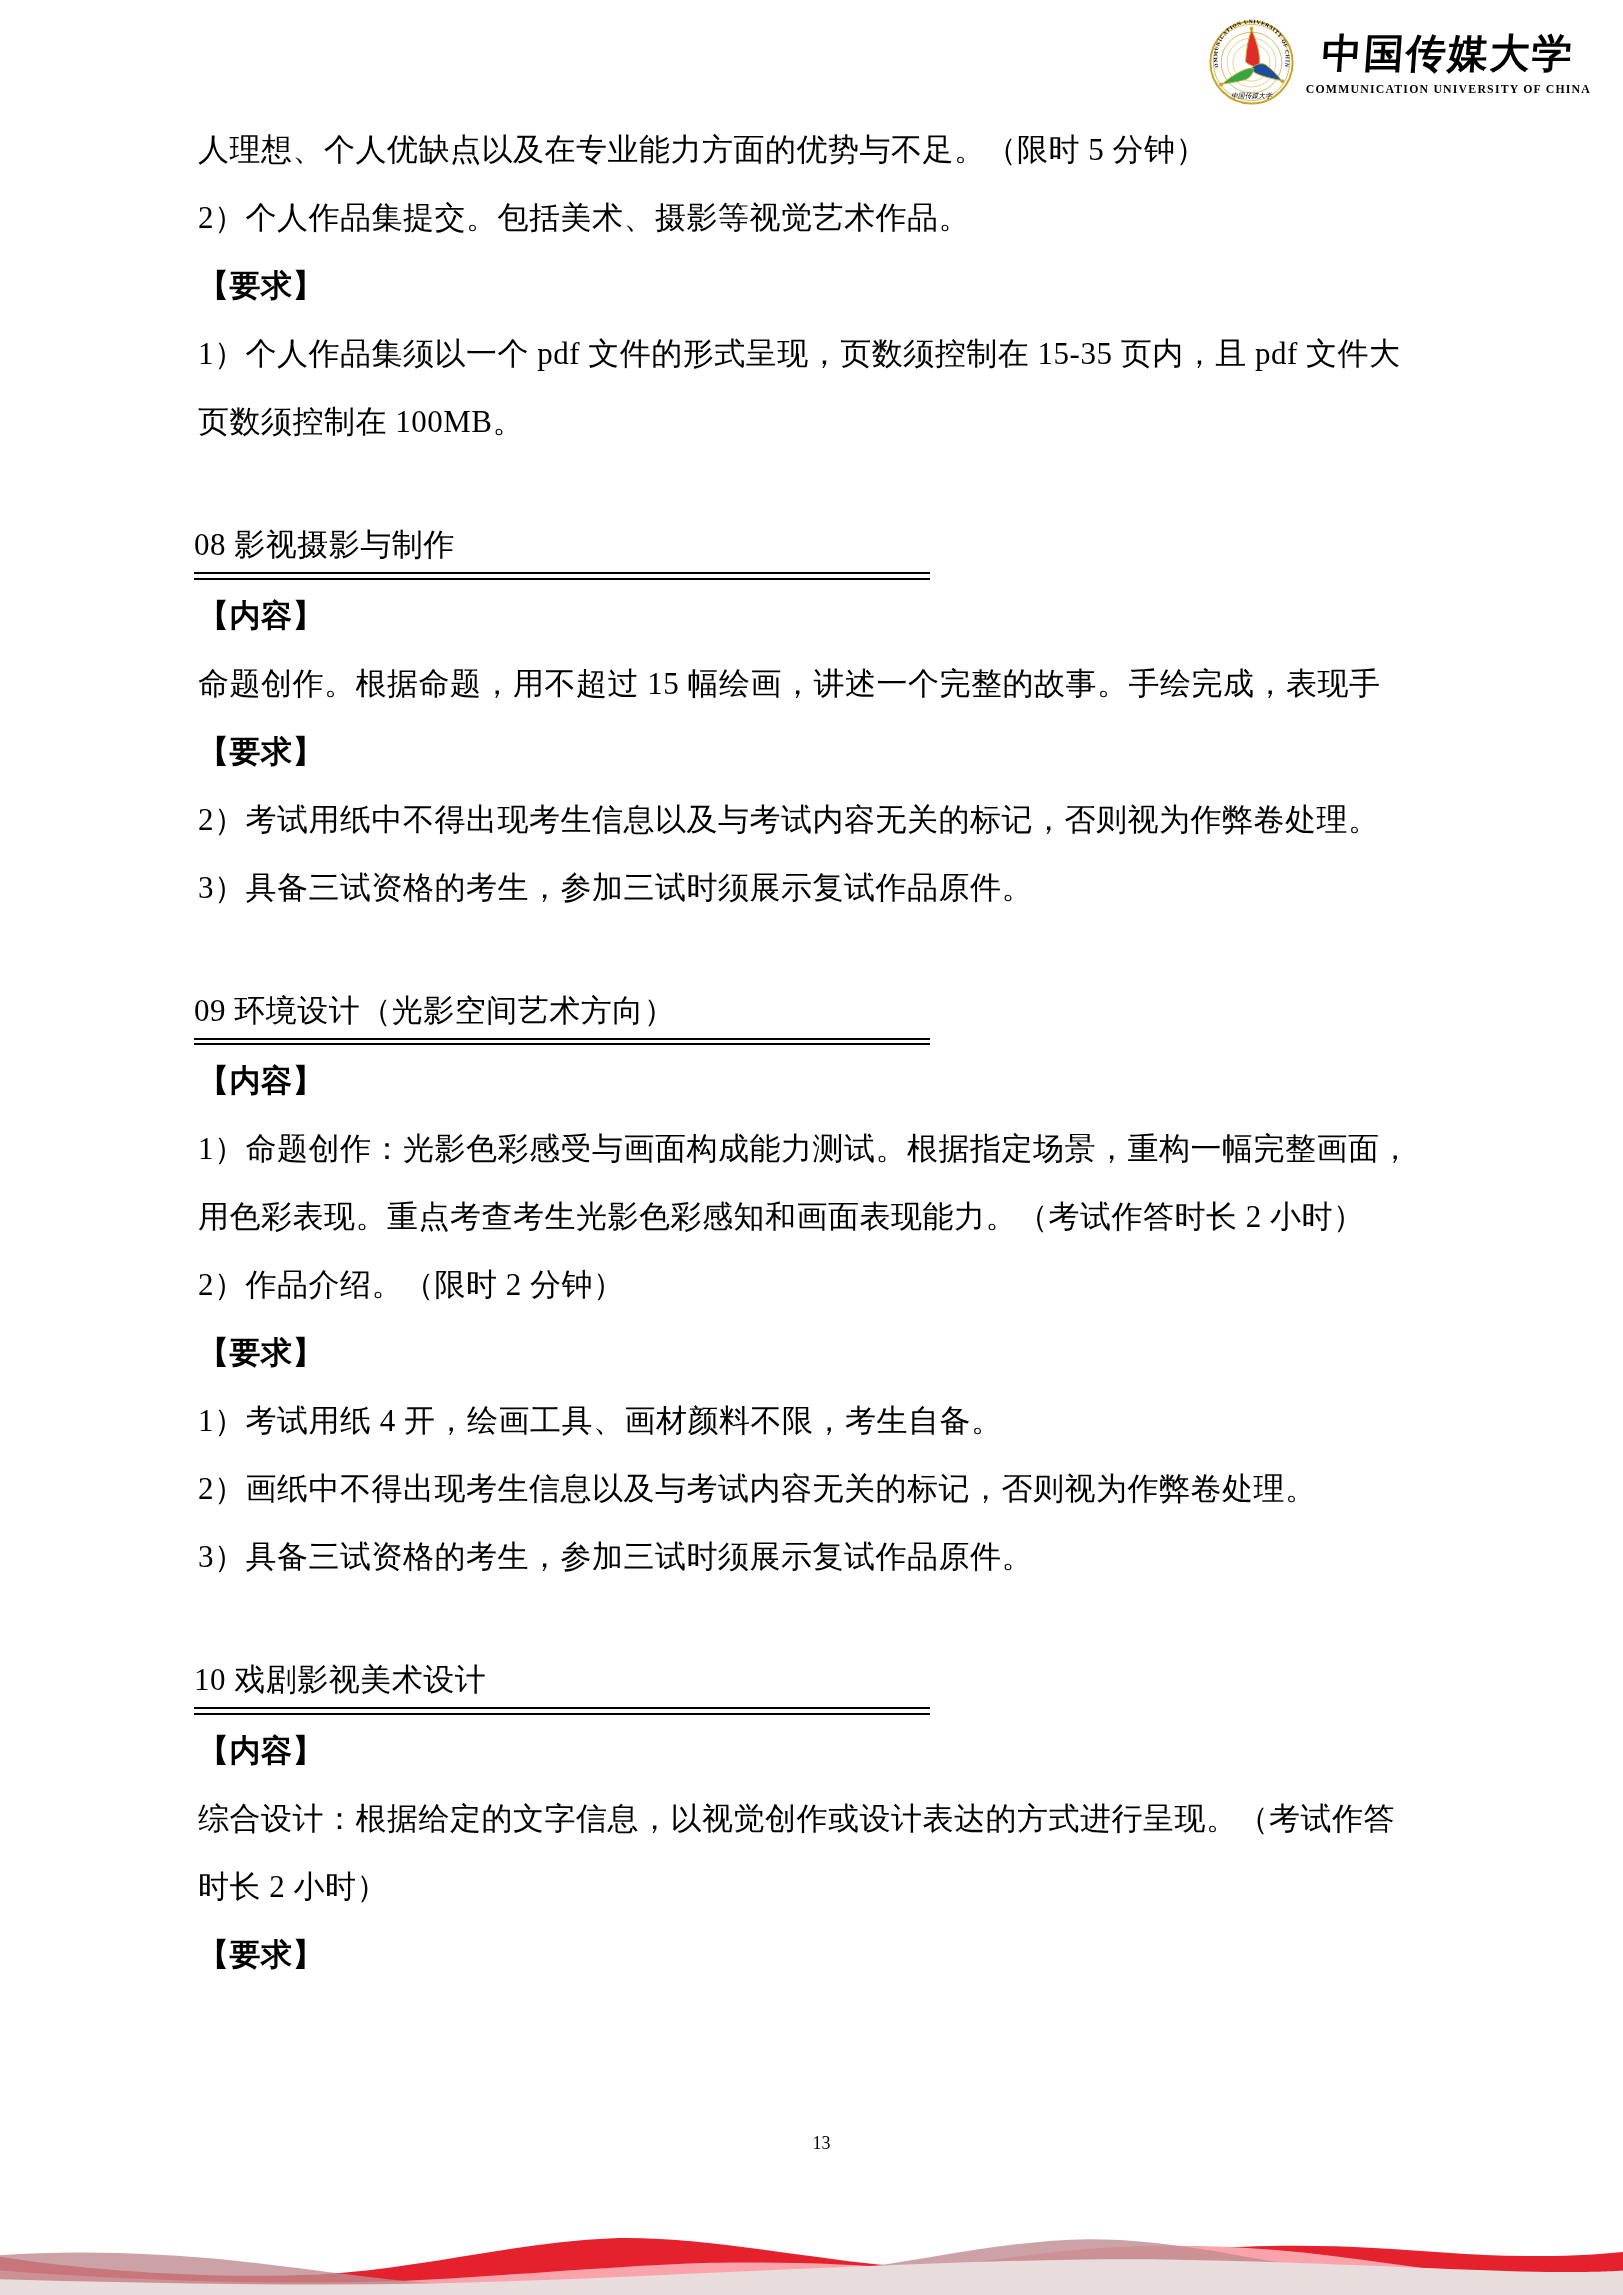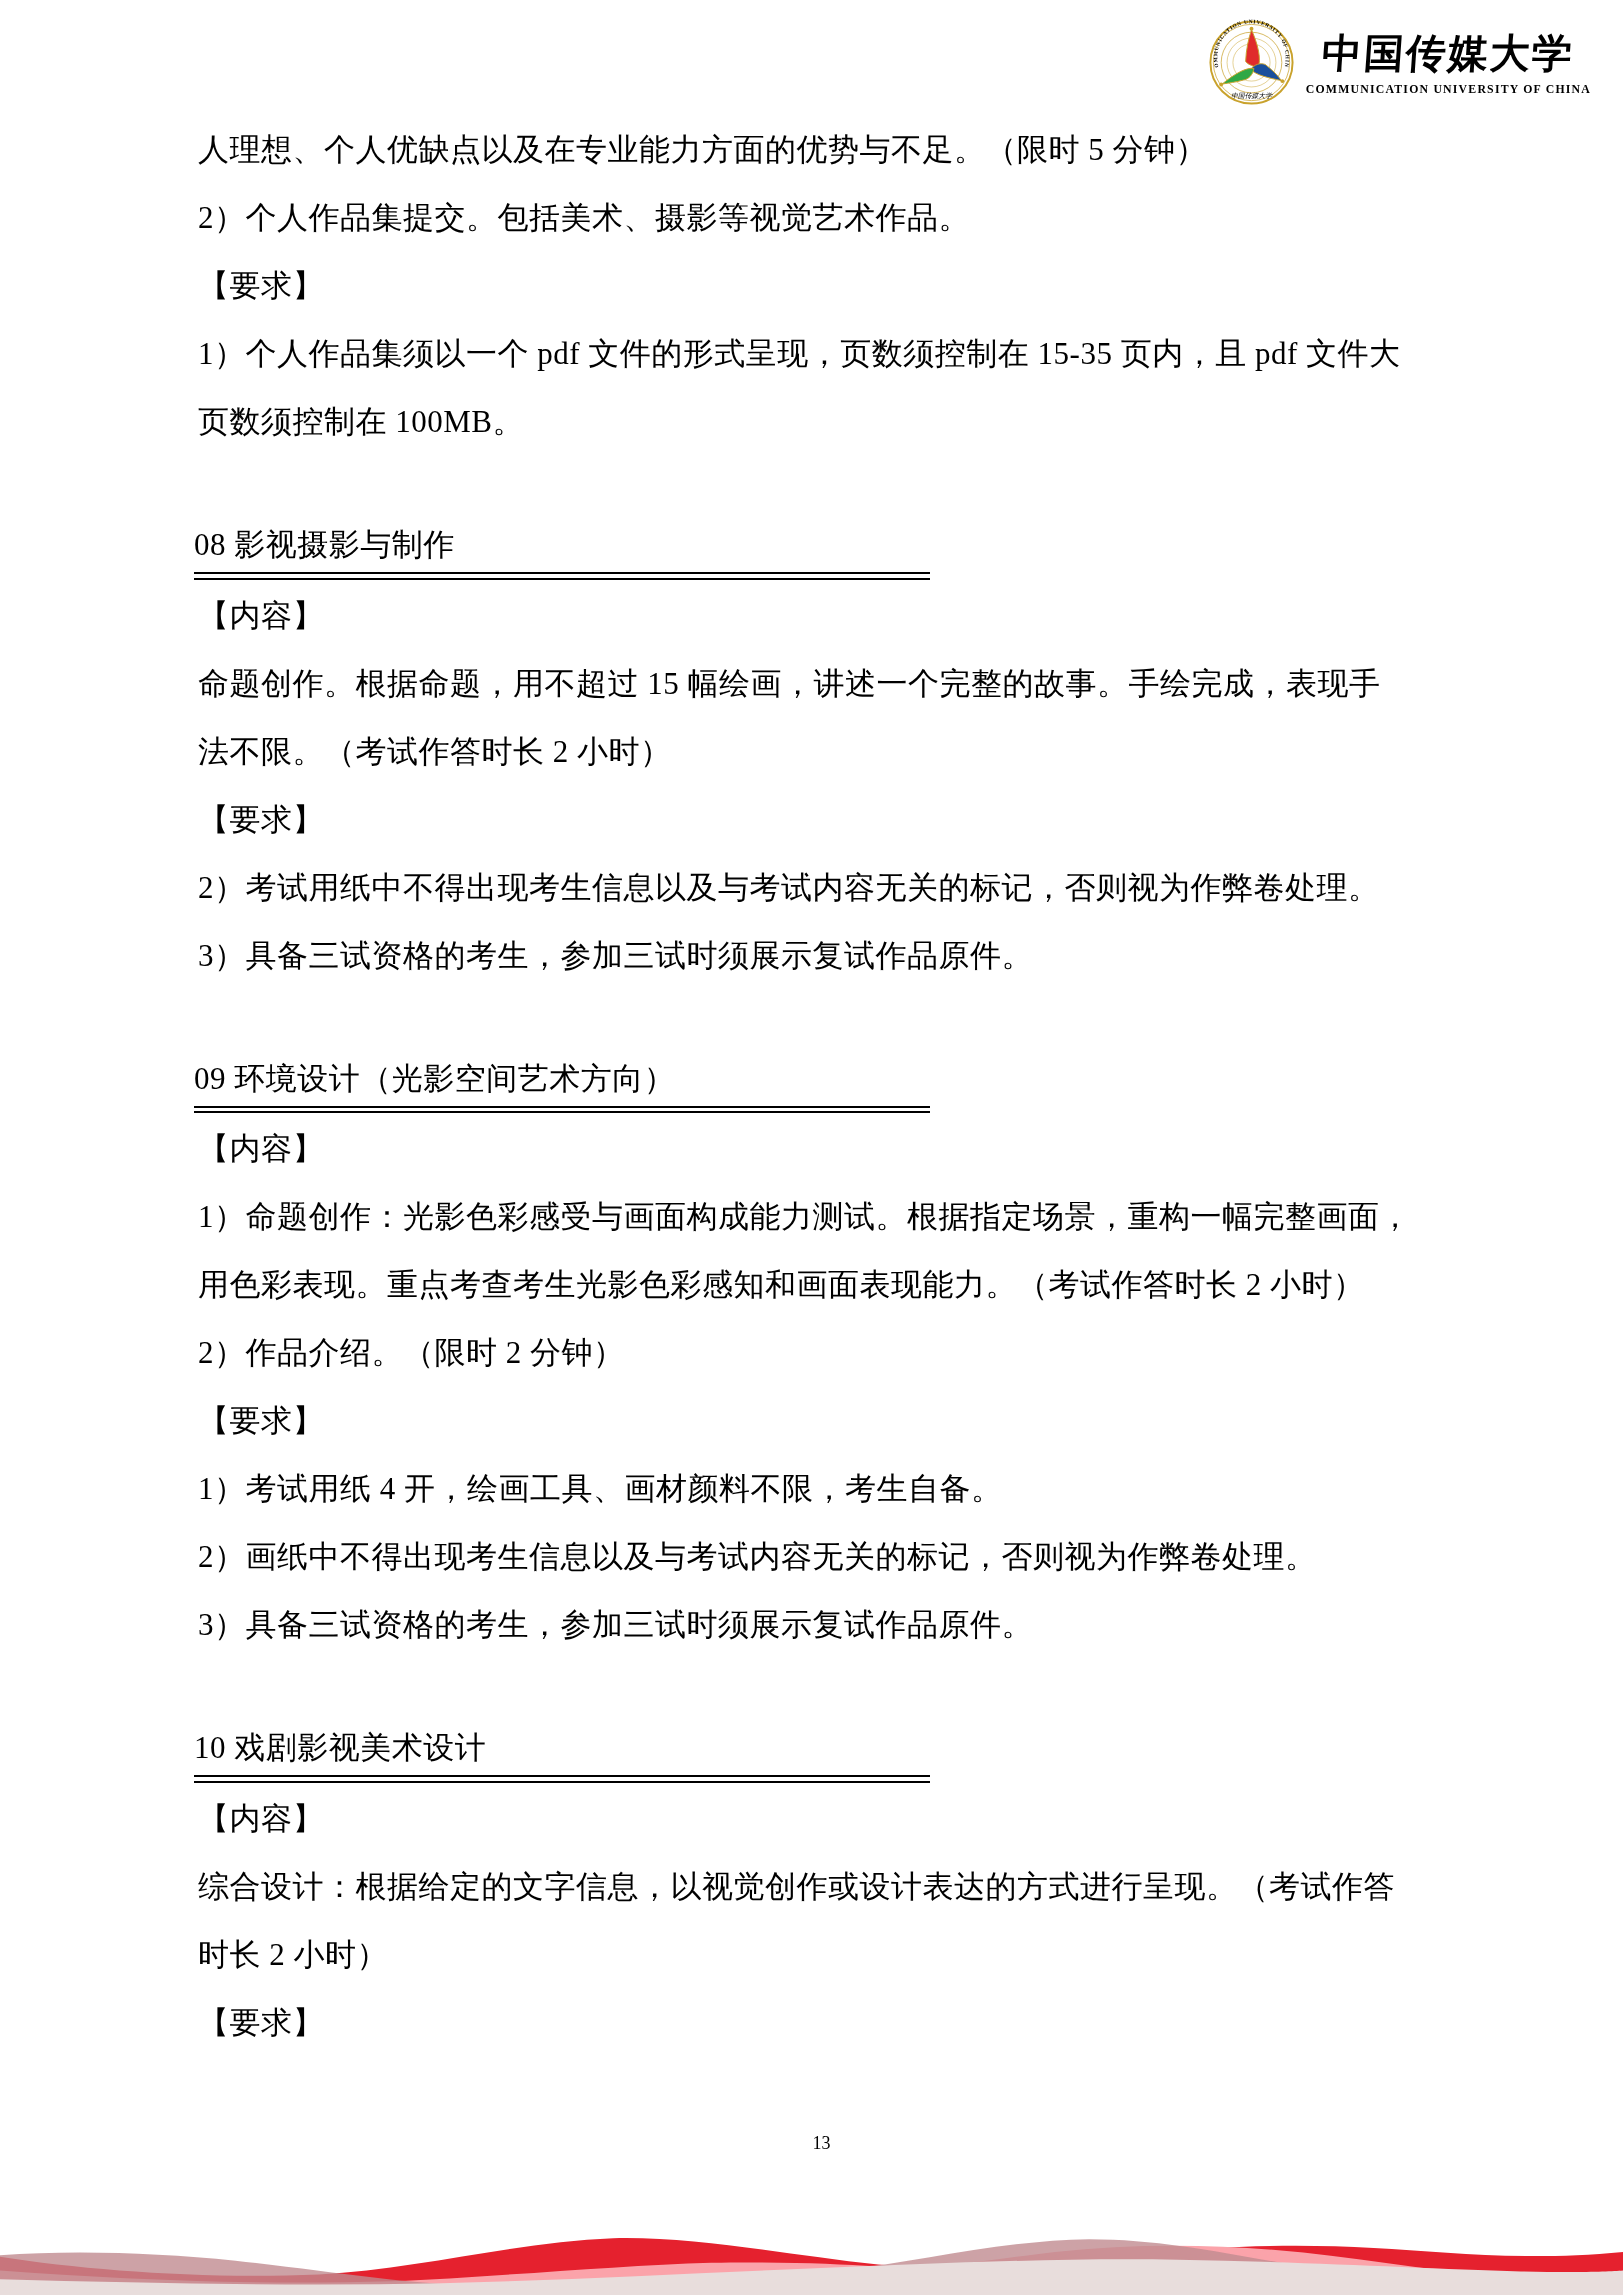--- a/index.html
+++ b/index.html
@@ -11,21 +11,21 @@
   .emblem{width:89px;height:98px;flex:0 0 auto;}
   .wordmark{display:flex;flex-direction:column;align-items:center;}
   .wordmark-zh{font-size:40px;font-weight:bold;letter-spacing:2px;line-height:1.3;white-space:nowrap;
                font-family:"Liberation Serif",serif;transform:skewX(-4deg);}
   .wordmark-en{font-size:11.8px;font-weight:bold;letter-spacing:1.2px;margin-top:2px;white-space:nowrap;
                font-family:"Liberation Serif",serif;}
 
   
   .content{position:absolute;left:194px;top:114px;width:1257px;}
   .line{font-size:31px;line-height:64px;height:64px;margin:4px;white-space:nowrap;letter-spacing:0.5px;}
-  .b{font-weight:normal;}
+  .b{font-weight:bold;}
   .section{margin-top:59px;}
   .section-heading{font-size:31px;font-weight:normal;line-height:64px;height:64px;margin:0;
                    white-space:nowrap;letter-spacing:0.5px;}
   .heading-rule{width:736px;height:3.4px;border-top:2.9px solid #000;border-bottom:2.5px solid #000;
                 margin-top:-4.9px;margin-bottom:0;}
 
   
   .page-num{position:absolute;top:2129px;left:0;width:100%;text-align:center;
             font-size:18px;line-height:29.4px;padding-left:10px;}
   .footer-wave{position:absolute;left:0;bottom:0;width:1623px;height:98px;display:block;}
@@ -69,21 +69,20 @@
     <p class="line">2）个人作品集提交。包括美术、摄影等视觉艺术作品。</p>
     <p class="line b">【要求】</p>
     <p class="line">1）个人作品集须以一个 pdf 文件的形式呈现，页数须控制在 15-35 页内，且 pdf 文件大</p>
     <p class="line">页数须控制在 100MB。</p>
 
     <div class="section">
       <h2 class="section-heading">08 影视摄影与制作</h2>
       <div class="heading-rule"></div>
       <p class="line b">【内容】</p>
       <p class="line">命题创作。根据命题，用不超过 15 幅绘画，讲述一个完整的故事。手绘完成，表现手</p>
-      <p class="line">法不限。（考试作答时长 2 小时）</p>
       <p class="line b">【要求】</p>
       <p class="line">2）考试用纸中不得出现考生信息以及与考试内容无关的标记，否则视为作弊卷处理。</p>
       <p class="line">3）具备三试资格的考生，参加三试时须展示复试作品原件。</p>
     </div>
 
     <div class="section">
       <h2 class="section-heading">09 环境设计（光影空间艺术方向）</h2>
       <div class="heading-rule"></div>
       <p class="line b">【内容】</p>
       <p class="line">1）命题创作：光影色彩感受与画面构成能力测试。根据指定场景，重构一幅完整画面，</p>

